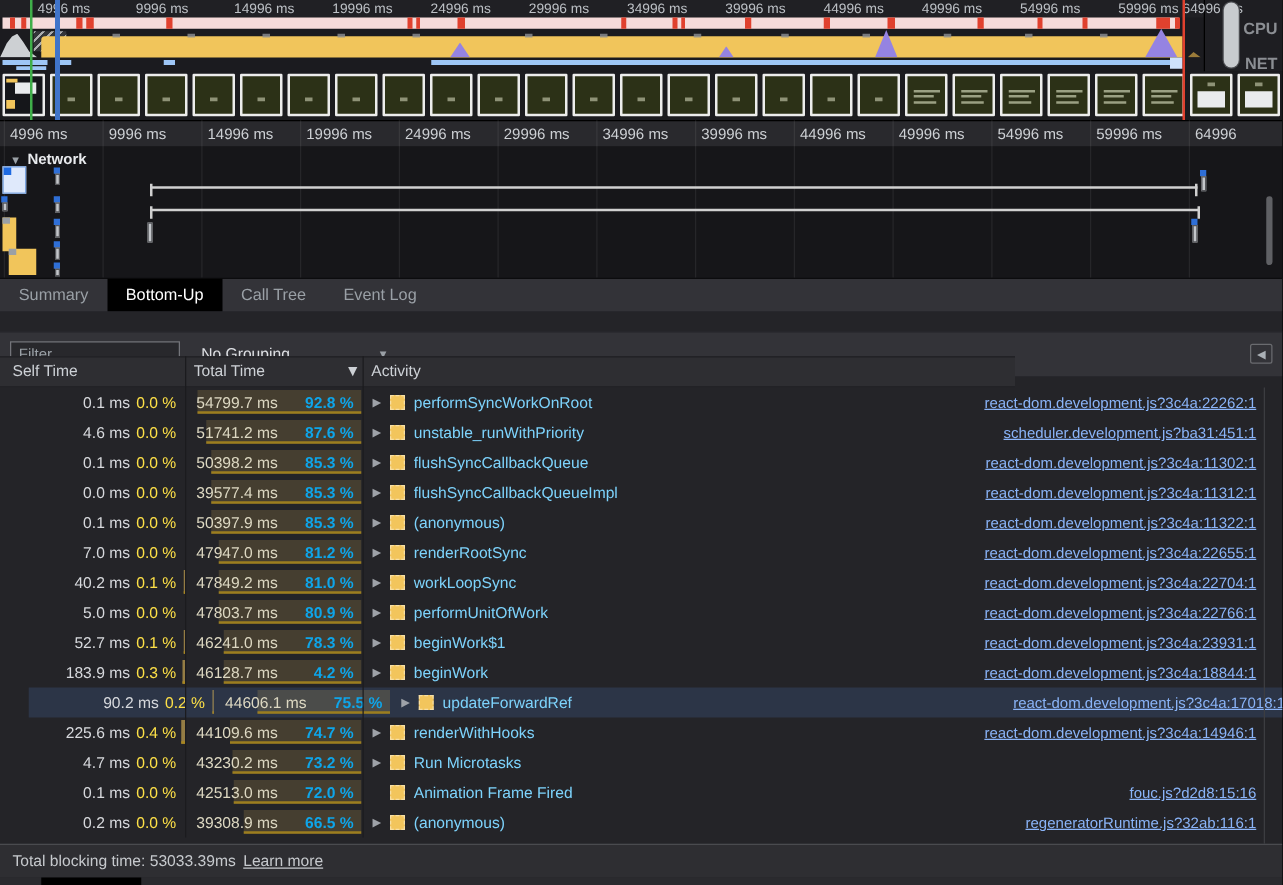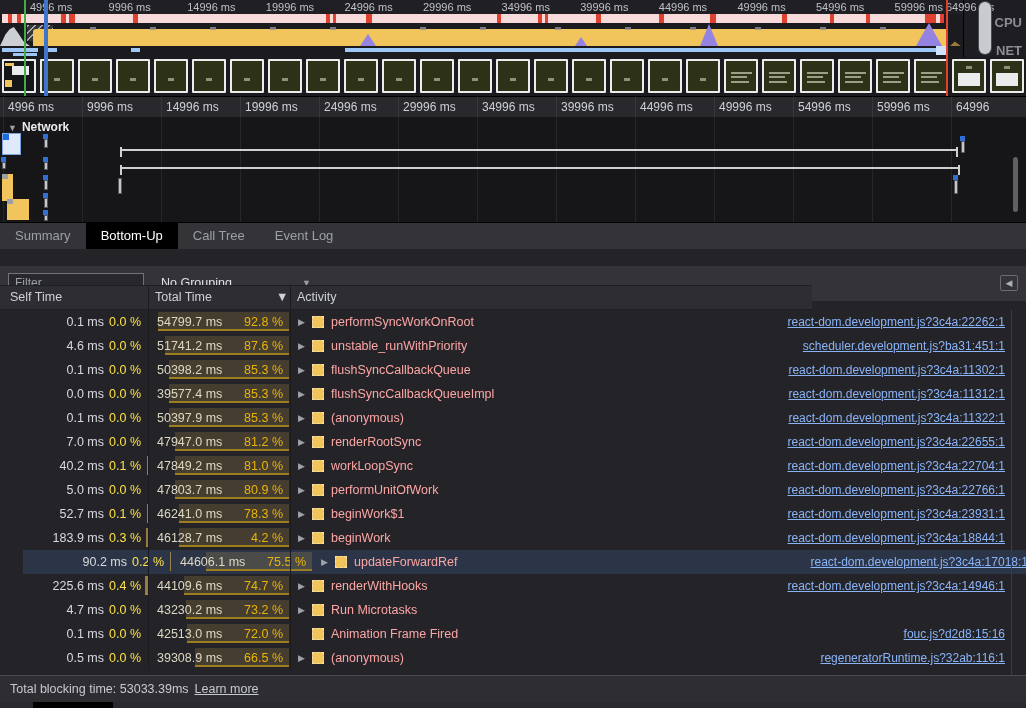--- a/index.html
+++ b/index.html
@@ -75,25 +75,25 @@
   .h-self{left:10px;} .h-total{left:155px;} .h-sort{left:276px;font-size:8px;color:#9aa0a6;} .h-act{left:297px;}
   .rows{position:absolute;left:0;top:310px;width:1026px;height:360px;}
   .row{position:absolute;left:0;width:1026px;height:24px;font-size:12.5px;line-height:24px;}
   .row.sel{background:#2c3547;margin-left:23px;}
   .c-selfv{position:absolute;left:0;width:104px;text-align:right;color:#d7d9dd;}
   .c-selfp{position:absolute;left:104px;width:37px;text-align:right;color:#fde047;}
   .selfbar{position:absolute;top:2px;bottom:3px;background:rgba(241,197,91,.55);border-bottom:2px solid #a8861f;}
   .c-total{position:absolute;left:148px;width:142px;height:24px;}
   .tbar{position:absolute;right:1px;top:2px;bottom:3px;background:rgba(241,197,91,.16);border-bottom:2px solid #9c7e1f;}
   .tval{position:absolute;left:9px;color:#ddd8c2;}
-  .tpct{position:absolute;right:7px;color:#eab308;}
+  .tpct{position:absolute;right:7px;color:#0ea5e9;font-weight:bold;}
   .c-act{position:absolute;left:290px;right:0;height:24px;}
   .exp{position:absolute;left:8px;font-size:9px;color:#9ea2a8;}
   .swatch{position:absolute;left:22px;top:6px;width:12px;height:12px;background:#f2c55c;border:1px dashed rgba(255,255,255,.45);box-sizing:border-box;}
-  .aname{position:absolute;left:41px;color:#fca5a5;white-space:nowrap;}
+  .aname{position:absolute;left:41px;color:#7dd3fc;white-space:nowrap;}
   .src-link{position:absolute;right:21px;color:#8ab4f8;text-decoration:underline;font-size:12px;white-space:nowrap;}
   .vdiv{position:absolute;width:1px;background:#1b1b1e;z-index:3;}
   .d1{left:148px;top:285px;height:385px;} .d2{left:290px;top:285px;height:385px;}
   .d3{left:1011px;top:310px;height:365px;background:#3c3d41;}
 
   
   .footer{position:absolute;left:0;top:675px;width:1026px;height:27px;background:#2e2e32;border-top:1px solid #4a4b4f;box-sizing:border-box;
           font-size:12.5px;color:#c6c9cd;line-height:26px;padding-left:10px;}
   .learn{color:#c6c9cd;text-decoration:underline;margin-left:6px;}
   .bottomstrip{position:absolute;left:0;top:702px;width:1026px;height:6px;background:#2a2a2e;}
@@ -599,21 +599,21 @@
           <div class="tval">42513.0 ms</div>
           <div class="tpct">72.0 %</div>
         </div>
         <div class="c-act">
           <div class="swatch"></div>
           <div class="aname">Animation Frame Fired</div>
           <a class="src-link">fouc.js?d2d8:15:16</a>
         </div>
       </div>
       <div class="row" style="top: 336px;">
-        <div class="c-selfv">0.5 ms</div>
+        <div class="c-selfv">0.2 ms</div>
         <div class="c-selfp">0.0 %</div>
         <div class="c-total">
           <div class="tbar" style="width: 93.765px;"></div>
           <div class="tval">39308.9 ms</div>
           <div class="tpct">66.5 %</div>
         </div>
         <div class="c-act">
           <div class="exp">▶</div>
           <div class="swatch"></div>
           <div class="aname">(anonymous)</div>

